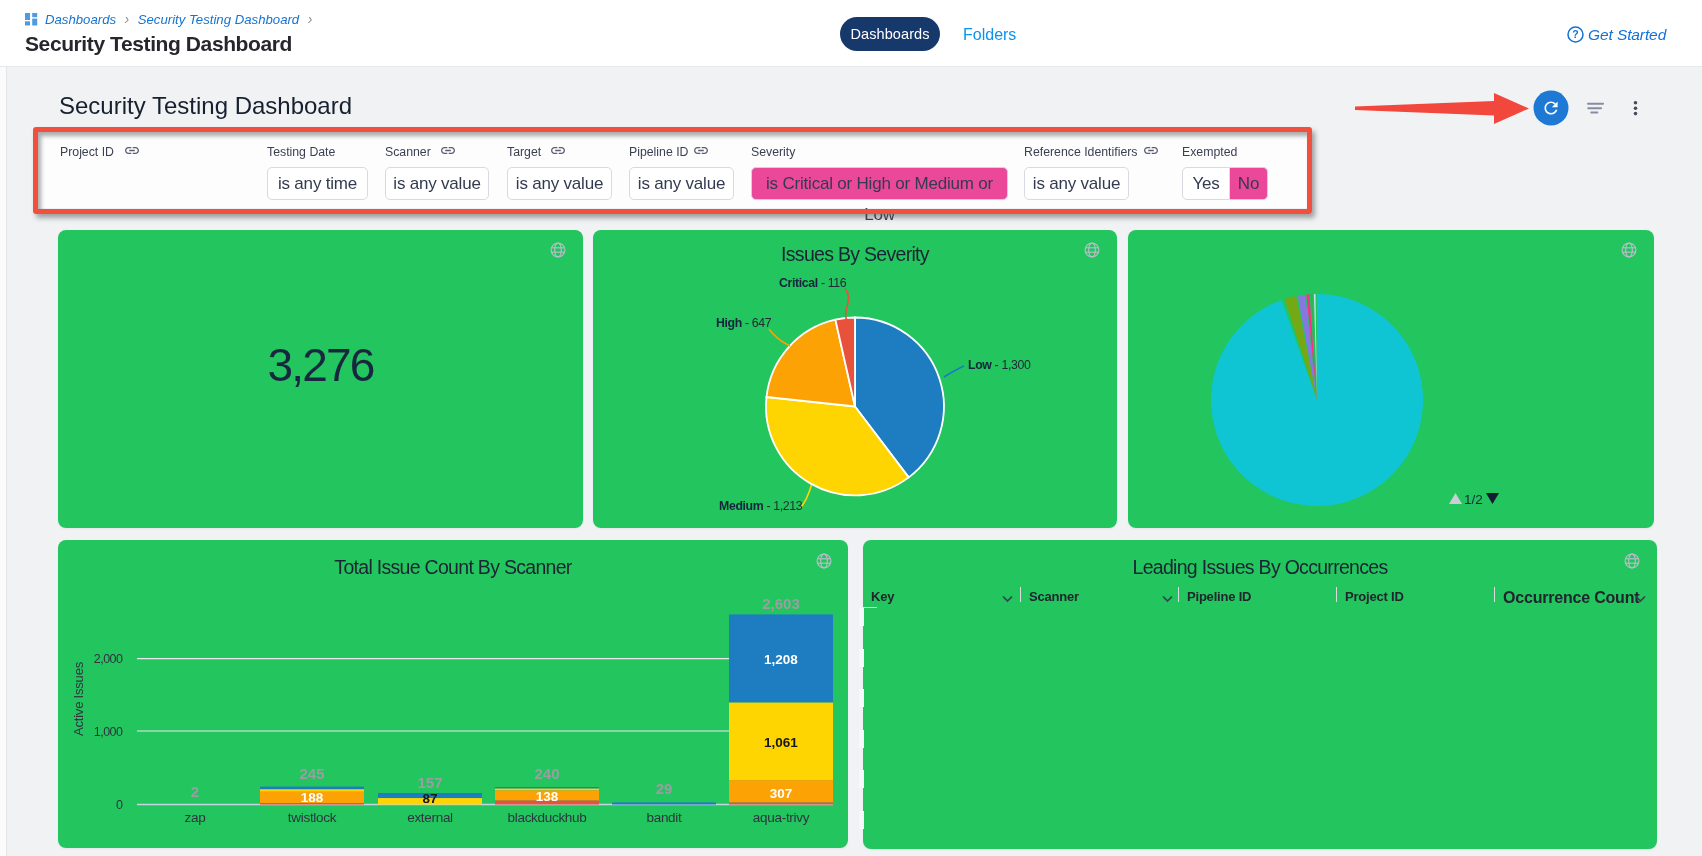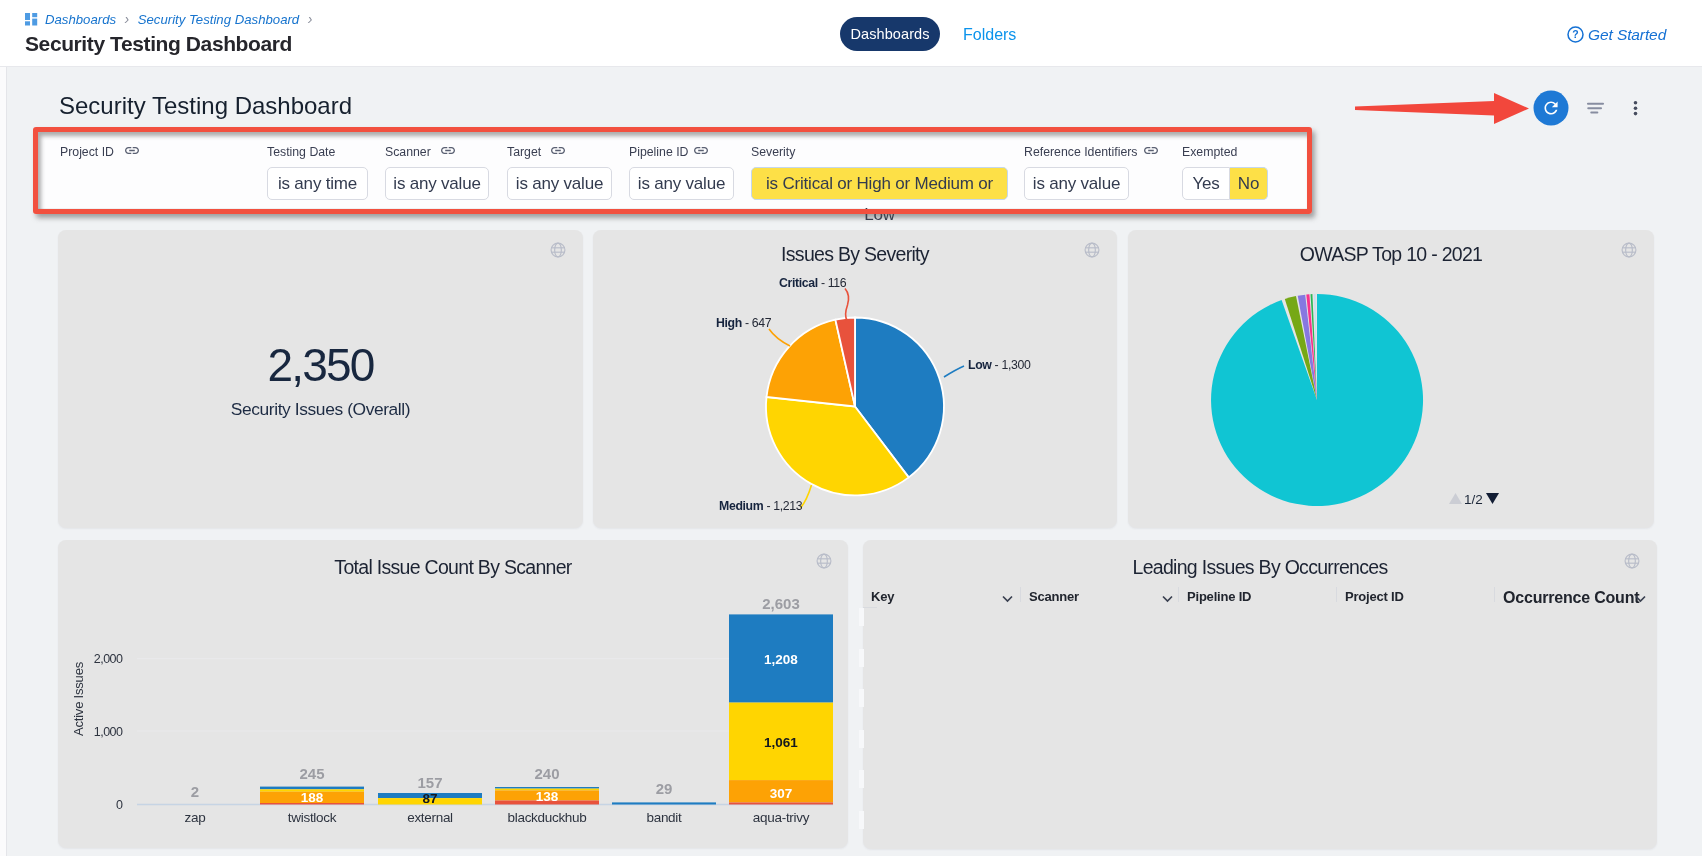--- a/index.html
+++ b/index.html
@@ -16,23 +16,23 @@
 #getstarted { position:absolute; left:1588px; top:26px; font-size:15.5px; letter-spacing:-0.1px; color:#1571D4;font-style:italic; }
 
 #main { position:absolute; left:0; top:67px; width:1702px; height:789px; background:#F0F2F4; }
 #leftstrip { position:absolute; left:0; top:67px; width:7px; height:789px; background:#FBFBFC; border-right:1px solid #E4E5E9; }
 #sec-title { position:absolute; left:59px; top:92px; font-size:24px; font-weight:400; color:#16202E; letter-spacing:0px; }
 
 #toolbar-bg { position:absolute; left:38px; top:132px; width:1269px; height:76px; background:#FDFDFE; }
 #redbox { position:absolute; left:32.5px; top:126.5px; width:1279.5px; height:87px; border:5.5px solid #F2503F; border-radius:3px; box-shadow:3px 4px 5px rgba(80,80,80,0.5), inset 3px 4px 4px rgba(70,70,70,0.45); z-index:3; }
 .flabel { position:absolute; font-size:12.3px; color:#3A3F52; top:145px; }
 .fbtn { position:absolute; top:167px; height:33px; background:#fff; border:1px solid #D8DAE2; border-radius:5px; font-size:17px; letter-spacing:-0.2px; color:#333B4F; text-align:center; line-height:31px; }
-.fbtn.blue { background:#fde047; border-color:#C4D7EE; }
-
-.card { position:absolute; background:#e5e5e5; border-radius:8px; box-shadow:0 1px 2px rgba(40,41,61,0.06); }
+.fbtn.blue { background:#ec4899; border-color:#C4D7EE; }
+
+.card { position:absolute; background:#22c55e; border-radius:8px; box-shadow:0 1px 2px rgba(40,41,61,0.06); }
 .ctitle { position:absolute; width:100%; text-align:center; font-size:19.5px; letter-spacing:-0.7px; color:#1C2333; }
 
 </style>
 </head>
 <body>
 <div id="page">
 
   <div id="header">
     <svg class="abs" style="left:25px;top:12.5px" width="13" height="13" viewBox="0 0 13 13">
       <rect x="0" y="0" width="5" height="7" fill="#4E9BE3"></rect>
@@ -129,22 +129,21 @@
   <div class="fbtn" style="left:629px;width:105px;">is any value</div>
   <div class="fbtn blue" style="left:751px;width:257px;">is Critical or High or Medium or Low</div>
   <div class="fbtn" style="left:1024px;width:105px;">is any value</div>
   <div class="fbtn" style="left:1182px;width:48px;border-radius:5px 0 0 5px;">Yes</div>
   <div class="fbtn blue" style="left:1230px;width:38px;border-radius:0 5px 5px 0;border-left:none;line-height:32px;">No</div>
 
   <div class="card" id="card1" style="left:58px;top:230px;width:525px;height:298px;">
     <svg class="abs" style="right:17px;top:12px" width="16" height="16" viewBox="0 0 22 22">
         <use href="#globe"></use>
       </svg>
-    <div class="abs" style="width:100%;text-align:center;top:112px;font-size:46px;letter-spacing:-1.8px;color:#18273F;line-height:1;">2,350</div>
-    <div class="abs" style="width:100%;text-align:center;top:171px;font-size:17.4px;letter-spacing:-0.4px;color:#1D2B43;line-height:1;">Security Issues (Overall)</div>
+    <div class="abs" style="width:100%;text-align:center;top:112px;font-size:46px;letter-spacing:-1.8px;color:#18273F;line-height:1;">3,276</div>
   </div>
   <div class="card" id="card2" style="left:593px;top:230px;width:524px;height:298px;">
     <svg class="abs" style="right:17px;top:12px" width="16" height="16" viewBox="0 0 22 22">
         <use href="#globe"></use>
       </svg>
     <div class="ctitle" style="top:13px;">Issues By Severity</div>
     <svg class="abs" style="left:0;top:0" width="524" height="298" viewBox="0 0 524 298">
       <g stroke="#fff" stroke-width="1.8">
         <path d="M 262 87.5 A 89 89 0 0 1 315.7 247.4 L 262 176.5 Z" fill="#1E7CC1"></path>
         <path d="M 315.7 247.4 A 89 89 0 0 1 173.5 167 L 262 176.5 Z" fill="#FFD501"></path>
@@ -158,21 +157,20 @@
       <text x="186" y="56.5" font-size="12.3" letter-spacing="-0.35" fill="#16243E"><tspan font-weight="bold">Critical</tspan><tspan fill="#242936"> - 116</tspan></text>
       <text x="123" y="97" font-size="12.3" letter-spacing="-0.35" fill="#16243E"><tspan font-weight="bold">High</tspan><tspan fill="#242936"> - 647</tspan></text>
       <text x="375" y="139" font-size="12.3" letter-spacing="-0.35" fill="#16243E"><tspan font-weight="bold">Low</tspan><tspan fill="#242936"> - 1,300</tspan></text>
       <text x="126" y="280" font-size="12.3" letter-spacing="-0.35" fill="#16243E"><tspan font-weight="bold">Medium</tspan><tspan fill="#242936"> - 1,213</tspan></text>
     </svg>
   </div>
   <div class="card" id="card3" style="left:1128px;top:230px;width:526px;height:298px;">
     <svg class="abs" style="right:17px;top:12px" width="16" height="16" viewBox="0 0 22 22">
         <use href="#globe"></use>
       </svg>
-    <div class="ctitle" style="top:13px;">OWASP Top 10 - 2021</div>
     <svg class="abs" style="left:0;top:0" width="526" height="298" viewBox="0 0 526 298">
       <g>
         <path d="M 189 64 A 106 106 0 1 1 153.6 70.1 L 189 170 Z" fill="#10C5D3"></path>
         <path d="M 156.8 69.0 A 106 106 0 0 1 168.0 66.1 L 189 170 Z" fill="#76A816"></path>
         <path d="M 169.7 65.8 A 106 106 0 0 1 177.2 64.7 L 189 170 Z" fill="#8678E0"></path>
         <path d="M 178.3 64.5 A 106 106 0 0 1 181.4 64.3 L 189 170 Z" fill="#F9318C"></path>
         <path d="M 182.5 64.2 A 106 106 0 0 1 184.4 64.1 L 189 170 Z" fill="#2BB656"></path>
         <path d="M 185.9 64.05 A 106 106 0 0 1 187.5 64.01 L 189 170 Z" fill="#C9DCF3"></path>
       </g>
     </svg>

